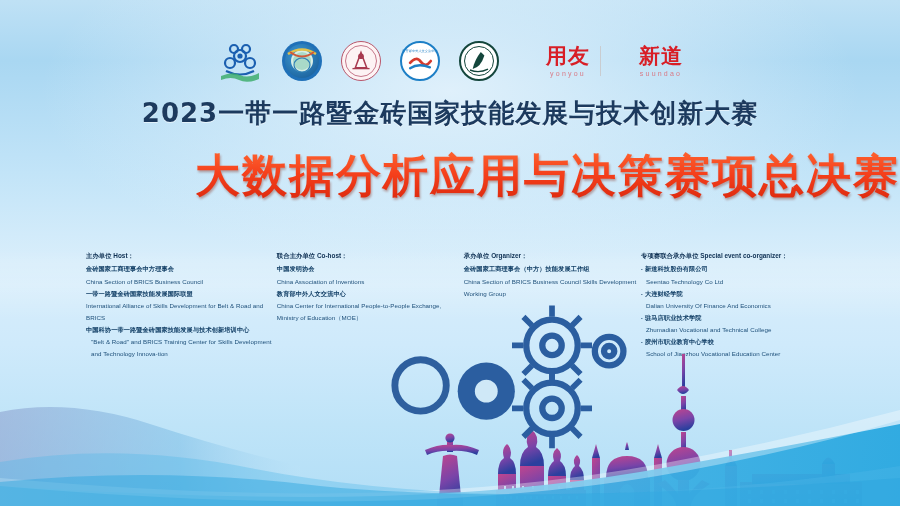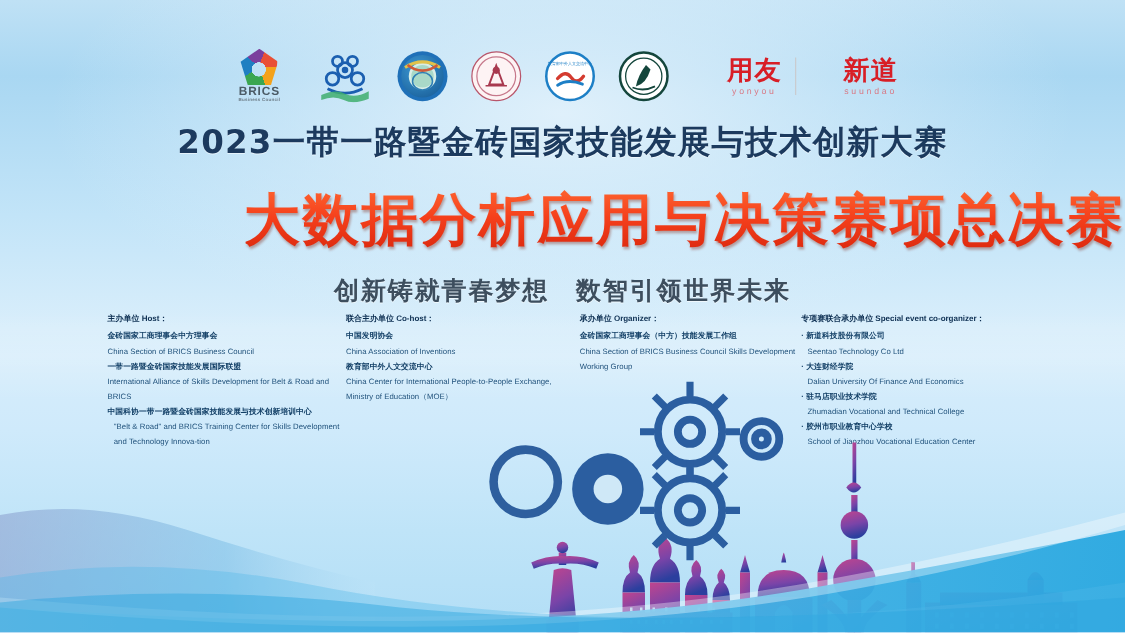--- a/index.html
+++ b/index.html
@@ -134,27 +134,20 @@
 </style>
 </head>
 <body>
 
 <div id="poster">
 
   <div class="sky-streak" style="top:250px;opacity:.5"></div>
 
   <div class="logo-row">
 
-    <div class="logo brics-logo">
-      <div>
-        <div class="brics-star"></div>
-        <div class="brics-word">BRICS</div>
-        <div class="brics-sub">Business Council</div>
-      </div>
-    </div>
 
     <div class="logo-knot">
       <svg viewBox="0 0 46 42" width="46" height="42" aria-hidden="true">
         <g fill="none" stroke="#1b5fb0" stroke-width="2.2">
           <circle cx="23" cy="16" r="6"></circle>
           <circle cx="13" cy="23" r="5"></circle>
           <circle cx="33" cy="23" r="5"></circle>
           <circle cx="17" cy="9" r="4"></circle>
           <circle cx="29" cy="9" r="4"></circle>
           <path d="M9 31 Q23 38 37 31"></path>
@@ -207,21 +200,20 @@
       <div class="wm-divider"></div>
       <div class="wm-col">
         <div class="wm-cn">新道</div>
         <div class="wm-en">suundao</div>
       </div>
     </div>
   </div>
 
   <div class="title-main">2023一带一路暨金砖国家技能发展与技术创新大赛</div>
   <div class="title-red">大数据分析应用与决策赛项总决赛</div>
-  <div class="slogan">创新铸就青春梦想　数智引领世界未来</div>
 
   <div class="orgs">
 
     <div class="org-col col1">
       <div class="org-head">主办单位 Host：</div>
       <div class="org-item">
         <div class="org-cn">金砖国家工商理事会中方理事会</div>
         <div class="org-en">China Section of BRICS Business Council</div>
       </div>
       <div class="org-item">

